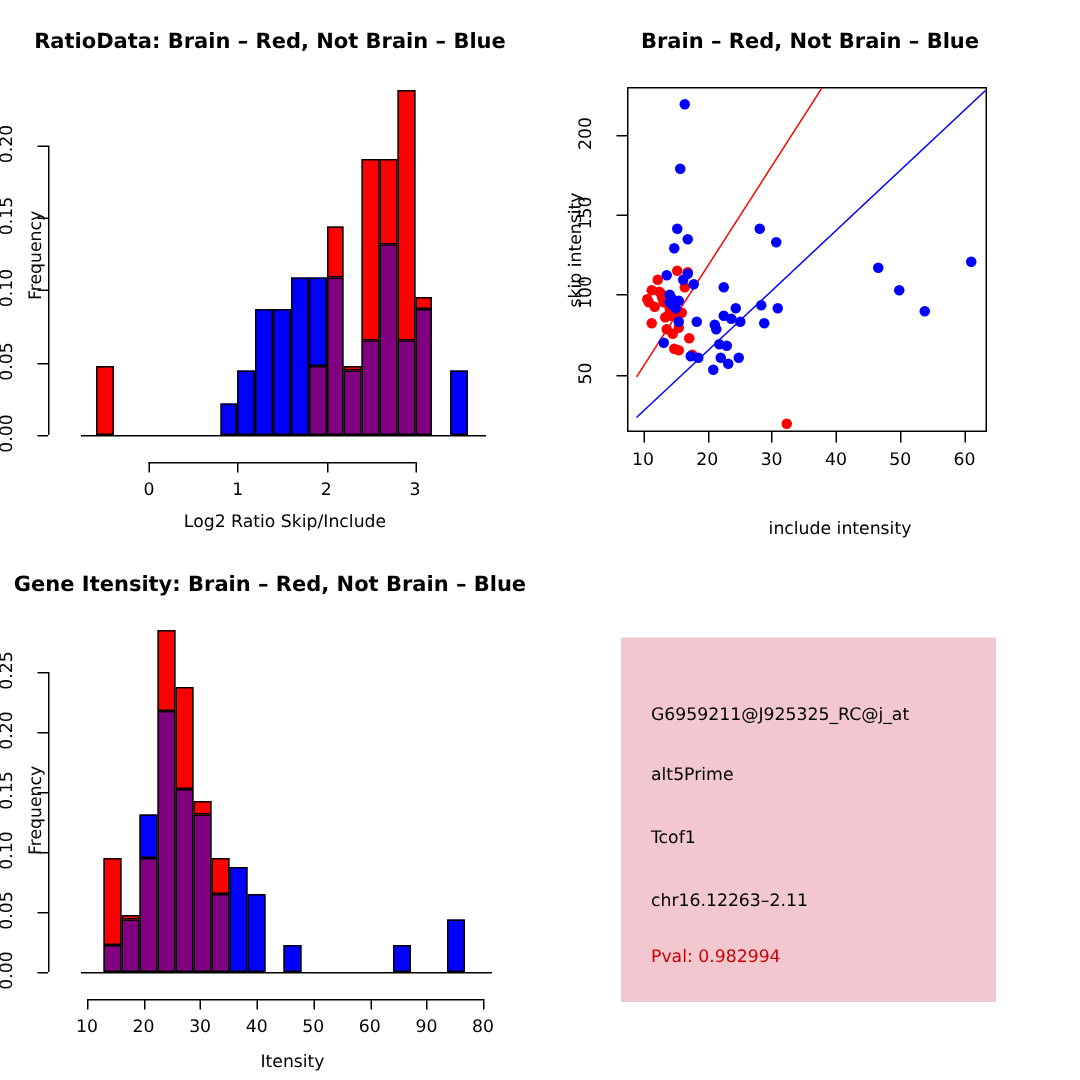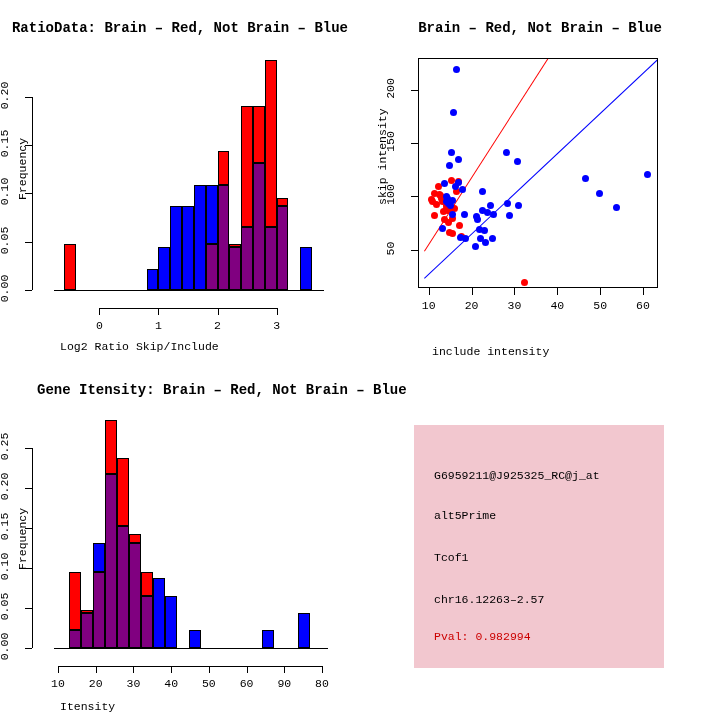--- a/index.html
+++ b/index.html
@@ -1,24 +1,24 @@
 <!DOCTYPE html>
 <html><head>
 <meta charset="utf-8">
 <style>
   html,body{margin:0;padding:0;background:#ffffff;}
   body{width:720px;height:720px;overflow:hidden;
        font-family:"DejaVu Sans","Liberation Sans",sans-serif;color:#000;}
-  .page{position:relative;width:720px;height:720px;font-family:Liberation Mono, monospace;}
+  .page{position:relative;width:720px;height:720px;}
   .panel{position:absolute;}
 
   
   .ptitle{position:absolute;text-align:center;font-weight:bold;font-size:14px;
           letter-spacing:0px;white-space:nowrap;}
-  .axlabel{position:absolute;font-size:11.5px;white-space:nowrap;}
+  .axlabel{position:absolute;font-size:11.5px;white-space:nowrap;text-align:center;}
   .ylabel{position:absolute;font-size:11.5px;white-space:nowrap;
           transform-origin:0 0;transform:rotate(-90deg);}
   .ticklab{position:absolute;font-size:11.5px;white-space:nowrap;}
   .yticklab{position:absolute;font-size:11.5px;white-space:nowrap;
             transform-origin:50% 50%;transform:rotate(-90deg);}
   .axisline{position:absolute;background:#000;}
   .tick{position:absolute;background:#000;}
 
   
   .bar{position:absolute;box-sizing:border-box;border:1px solid #000;}
@@ -90,21 +90,21 @@
         <div class="ticklab" style="left: 197.545px; top: 319px; width: 40px; text-align: center;">2</div>
         <div class="tick" style="left: 276.636px; top: 308px; width: 1px; height: 7px;"></div>
         <div class="ticklab" style="left: 256.636px; top: 319px; width: 40px; text-align: center;">3</div>
         <div class="axisline" style="left: 54px; top: 290px; width: 270px; height: 1px;"></div>
       </div>
   </div>
 
   <div class="panel" id="p-scatter" style="left:360px;top:0;width:360px;height:360px;">
     <div class="ptitle" style="left:0;top:20px;width:360px;">Brain – Red, Not Brain – Blue</div>
     <div class="ylabel" style="left:16px;top:205px;">skip intensity</div>
-    <div class="axlabel" style="left:72px;top:345px;width:280px;">include intensity</div>
+    <div class="axlabel" style="left:60px;top:345px;width:280px;">include intensity</div>
     <div id="scatter-plot" style="position:absolute;left:0;top:0;width:360px;height:360px;">
         <div class="scatterbox" style="left: 58px; top: 58px; width: 240px; height: 230px;">
           <div class="fitline" style="left: 4.71429px; top: 191.667px; width: 230.226px; border-top-color: rgb(255, 0, 0); transform: rotate(-57.3271deg);"></div>
           <div class="fitline" style="left: 4.71429px; top: 219.352px; width: 320.735px; border-top-color: rgb(0, 0, 255); transform: rotate(-43.1494deg);"></div>
           <div class="pt red" style="left: 12.4286px; top: 140.556px;"></div>
           <div class="pt red" style="left: 13.2857px; top: 142.685px;"></div>
           <div class="pt red" style="left: 15px; top: 134.167px;"></div>
           <div class="pt red" style="left: 15.8571px; top: 156.528px;"></div>
           <div class="pt red" style="left: 17.5714px; top: 145.88px;"></div>
           <div class="pt red" style="left: 19.2857px; top: 127.778px;"></div>
@@ -190,21 +190,21 @@
         <div class="tick" style="left: 197.286px; top: 288px; width: 1px; height: 7px;"></div>
         <div class="ticklab" style="left: 177.286px; top: 299px; width: 40px; text-align: center;">40</div>
         <div class="tick" style="left: 240.143px; top: 288px; width: 1px; height: 7px;"></div>
         <div class="ticklab" style="left: 220.143px; top: 299px; width: 40px; text-align: center;">50</div>
         <div class="tick" style="left: 283px; top: 288px; width: 1px; height: 7px;"></div>
         <div class="ticklab" style="left: 263px; top: 299px; width: 40px; text-align: center;">60</div>
       </div>
   </div>
 
   <div class="panel" id="p-gene" style="left:0;top:360px;width:360px;height:360px;">
-    <div class="ptitle" style="left:0;top:22px;width:360px;padding-left:37px;">Gene Itensity: Brain – Red, Not Brain – Blue</div>
+    <div class="ptitle" style="left:0;top:22px;width:360px;">Gene Itensity: Brain – Red, Not Brain – Blue</div>
     <div class="ylabel" style="left:16px;top:210px;">Frequency</div>
     <div class="axlabel" style="left:60px;top:340px;width:270px;">Itensity</div>
     <div id="gene-plot" style="position:absolute;left:0;top:0;width:360px;height:360px;">
         <div class="bar purple" style="left: 68.56px; width: 12.0686px; top: 270.4px; height: 17.6px;"></div>
         <div class="bar red" style="left: 68.56px; width: 12.0686px; top: 212px; height: 58.4px;"></div>
         <div class="bar purple" style="left: 80.6286px; width: 12.0686px; top: 252.8px; height: 35.2px;"></div>
         <div class="bar red" style="left: 80.6286px; width: 12.0686px; top: 249.6px; height: 3.2px;"></div>
         <div class="bar purple" style="left: 92.6971px; width: 12.0686px; top: 212px; height: 76px;"></div>
         <div class="bar blue" style="left: 92.6971px; width: 12.0686px; top: 183.2px; height: 28.8px;"></div>
         <div class="bar purple" style="left: 104.766px; width: 12.0686px; top: 113.6px; height: 174.4px;"></div>
@@ -251,17 +251,17 @@
         <div class="tick" style="left: 322px; top: 306px; width: 1px; height: 7px;"></div>
         <div class="ticklab" style="left: 302px; top: 317px; width: 40px; text-align: center;">80</div>
         <div class="axisline" style="left: 54px; top: 288px; width: 274px; height: 1px;"></div>
       </div>
   </div>
 
   <div class="infobox" style="left:414px;top:425px;width:250px;height:243px;">
     <div class="infoline" style="left:20px;top:44px;">G6959211@J925325_RC@j_at</div>
     <div class="infoline" style="left:20px;top:84px;">alt5Prime</div>
     <div class="infoline" style="left:20px;top:126px;">Tcof1</div>
-    <div class="infoline" style="left:20px;top:168px;">chr16.12263–2.57</div>
+    <div class="infoline" style="left:20px;top:168px;">chr16.12263–2.11</div>
     <div class="infoline pval" style="left:20px;top:205px;">Pval: 0.982994</div>
   </div>
 
 </div>
 
 </body></html>

